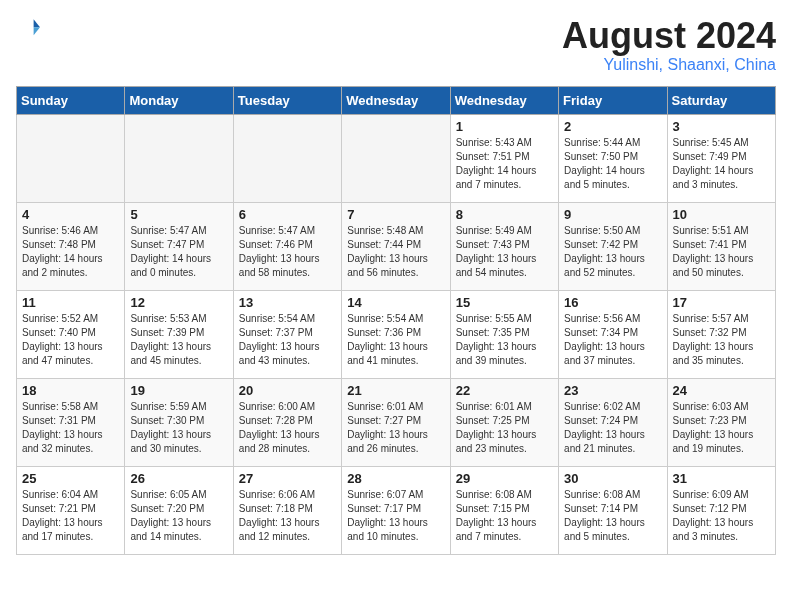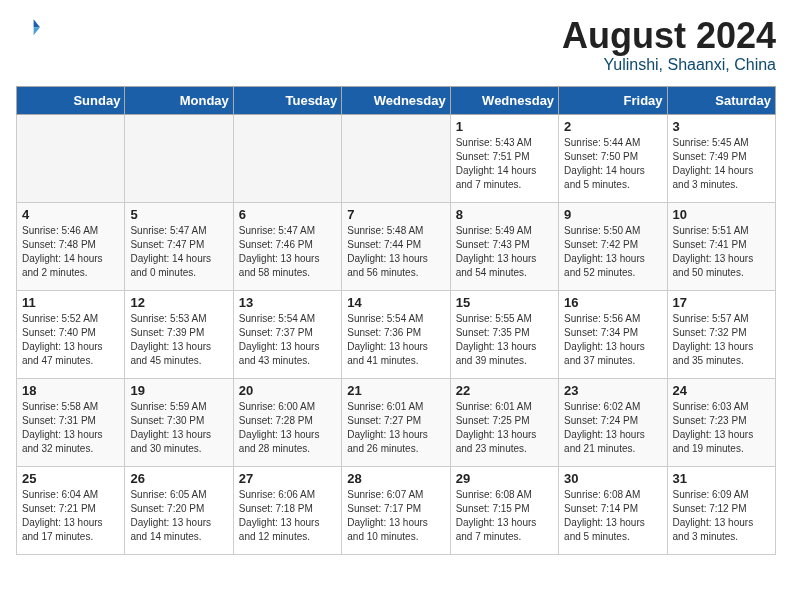--- a/index.html
+++ b/index.html
@@ -36,35 +36,35 @@
       text-align: right;
     }
     .month-year {
       font-size: 36px;
       font-weight: bold;
       color: #222;
       line-height: 1.1;
     }
     .location {
       font-size: 16px;
-      color: #0c4a6e;
+      color: #3b82f6;
     }
     .calendar {
       width: 100%;
       border-collapse: collapse;
       table-layout: fixed;
     }
     .calendar th {
       background: #1a5fa8;
       color: #fff;
       font-size: 13px;
       font-weight: bold;
       padding: 6px 4px;
       border: 1px solid #aaa;
-      text-align: right;
+      text-align: left;
     }
     .calendar td {
       border: 1px solid #ccc;
       vertical-align: top;
       padding: 4px 5px;
       height: 88px;
       font-size: 10.5px;
       color: #333;
       background: #fff;
     }

